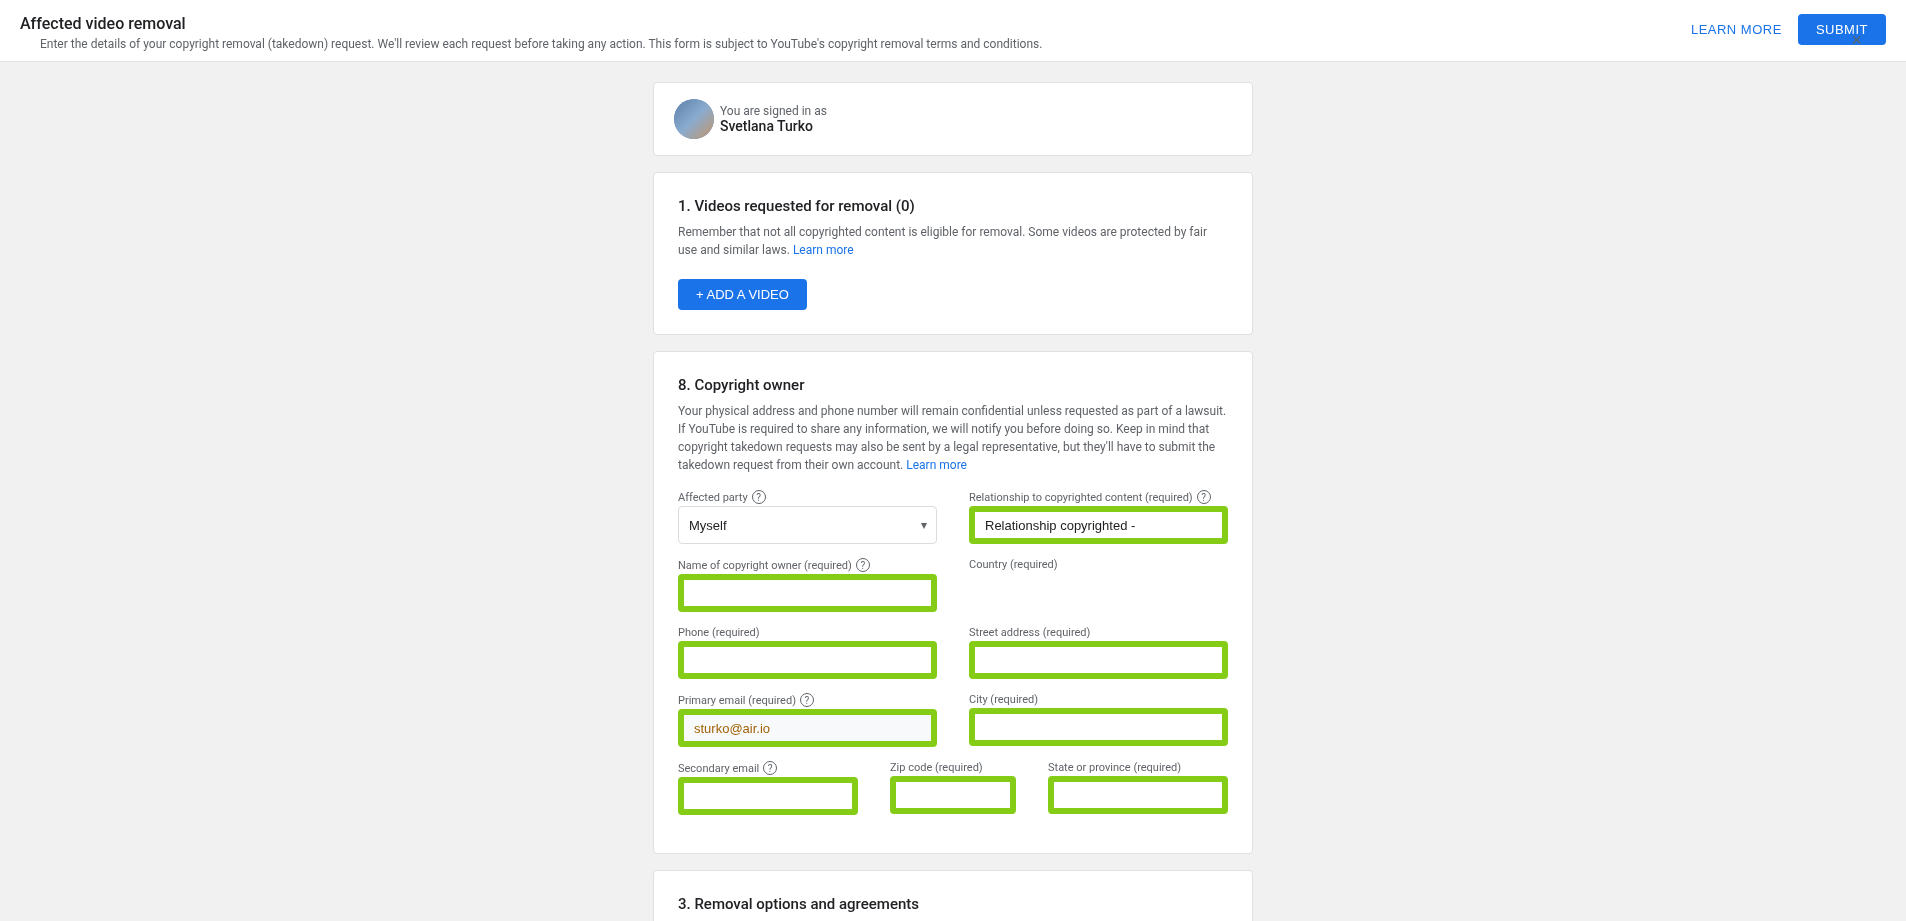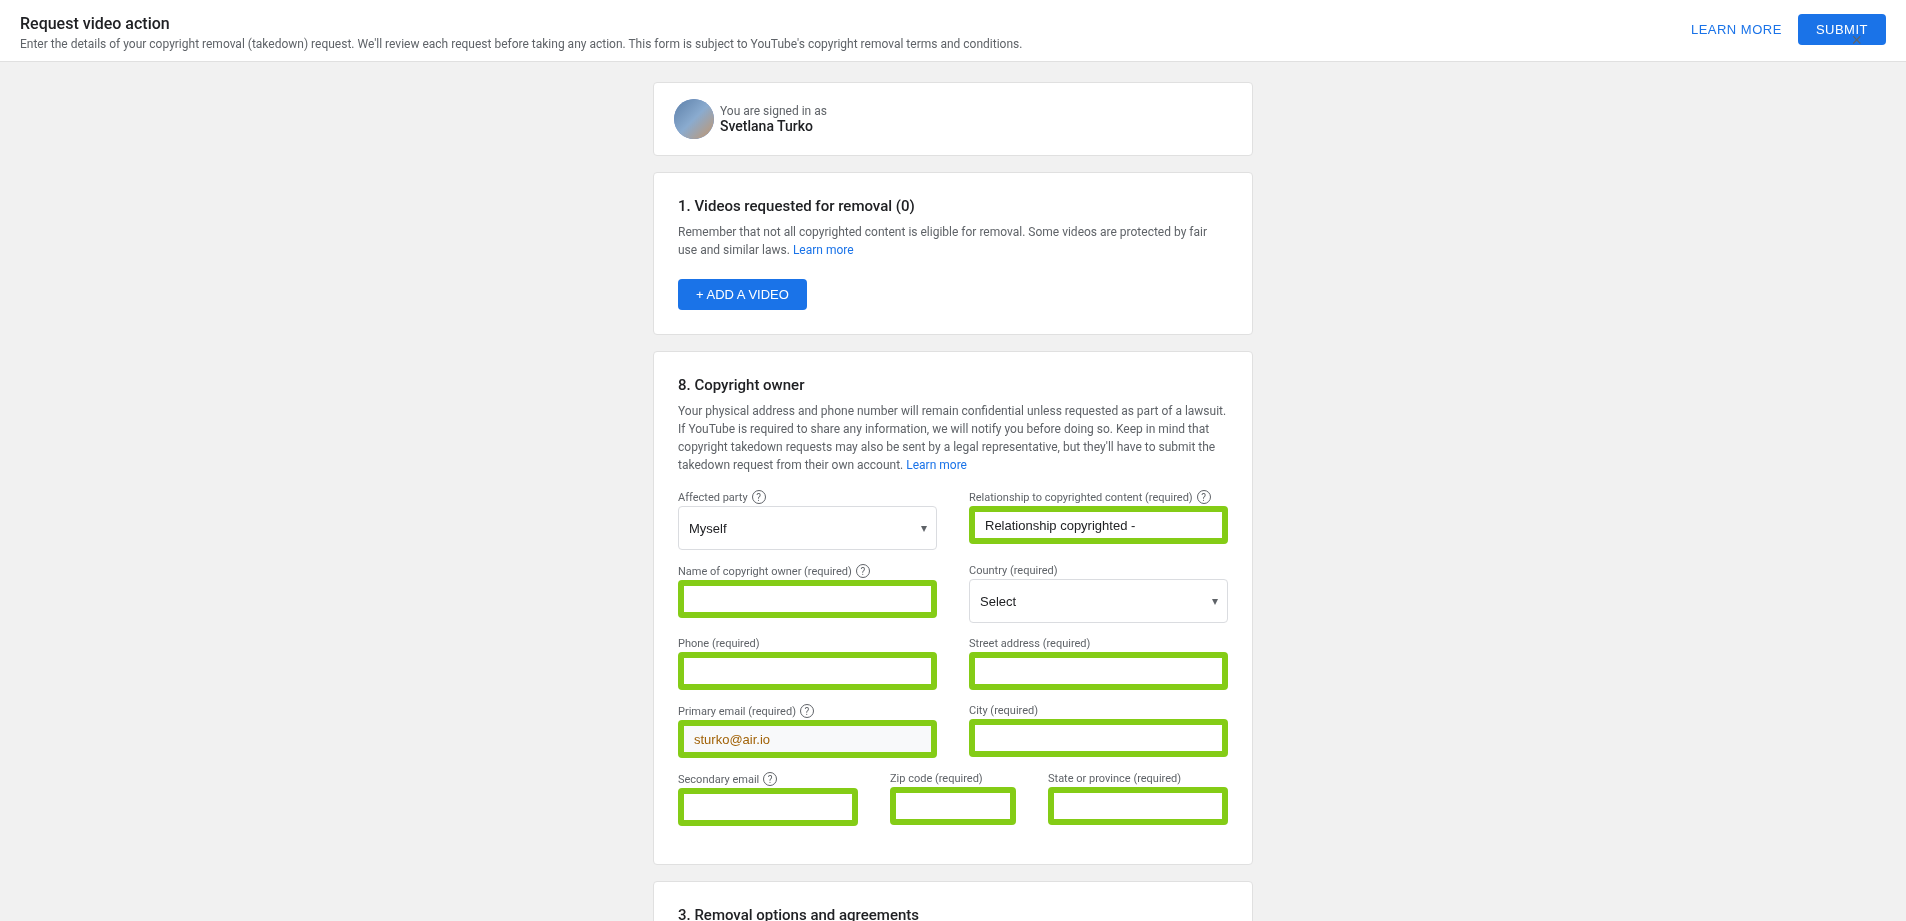--- a/index.html
+++ b/index.html
@@ -167,21 +167,21 @@
     }
     .form-select {
       border: 1px solid #dadce0;
       border-radius: 4px;
       padding: 8px 30px 8px 10px;
       font-size: 13px;
       color: #202124;
       background: #fff;
       outline: none;
       width: 100%;
-      height: 44px;
+      height: 38px;
       appearance: none;
       cursor: pointer;
     }
     .select-wrapper {
       position: relative;
     }
     .select-wrapper::after {
       content: '▾';
       position: absolute;
       right: 10px;
@@ -213,41 +213,42 @@
     }
     .top-title {
       font-size: 16px;
       font-weight: 500;
       color: #202124;
     }
     .top-desc {
       font-size: 12px;
       color: #5f6368;
       margin-top: 4px;
+      margin-left: 20px;
     }
     .top-actions {
       position: absolute;
       top: 14px;
       right: 20px;
       display: flex;
       align-items: center;
       gap: 16px;
     }
 
     .page-wrapper {
       position: relative;
     }
   </style>
 </head>
 <body>
 
 <div class="page-wrapper">
 
   <div class="top-header">
-    <div class="top-title">Request video action</div>
+    <div class="top-title">Affected video removal</div>
     <div class="top-desc">Enter the details of your copyright removal (takedown) request. We'll review each request before taking any action. This form is subject to YouTube's copyright removal terms and conditions.</div>
     <div class="top-actions">
       <button class="learn-more-btn">LEARN MORE</button>
       <button class="submit-btn">SUBMIT</button>
       <button class="close-icon-btn">×</button>
     </div>
   </div>
 
   <div class="main-content">
 
@@ -302,25 +303,20 @@
       <div class="form-row">
         <div class="form-field">
           <div class="form-label">
             <span>Name of copyright owner (required)</span>
             <span class="help-icon" title="Help">?</span>
           </div>
           <input type="text" class="form-input" style="">
         </div>
         <div class="form-field">
           <div class="form-label">Country (required)</div>
-          <div class="select-wrapper">
-            <select class="form-select">
-              <option>Select</option>
-            </select>
-          </div>
         </div>
       </div>
 
       <div class="form-row">
         <div class="form-field">
           <div class="form-label">Phone (required)</div>
           <input type="text" class="form-input" style="">
         </div>
         <div class="form-field">
           <div class="form-label">Street address (required)</div>

